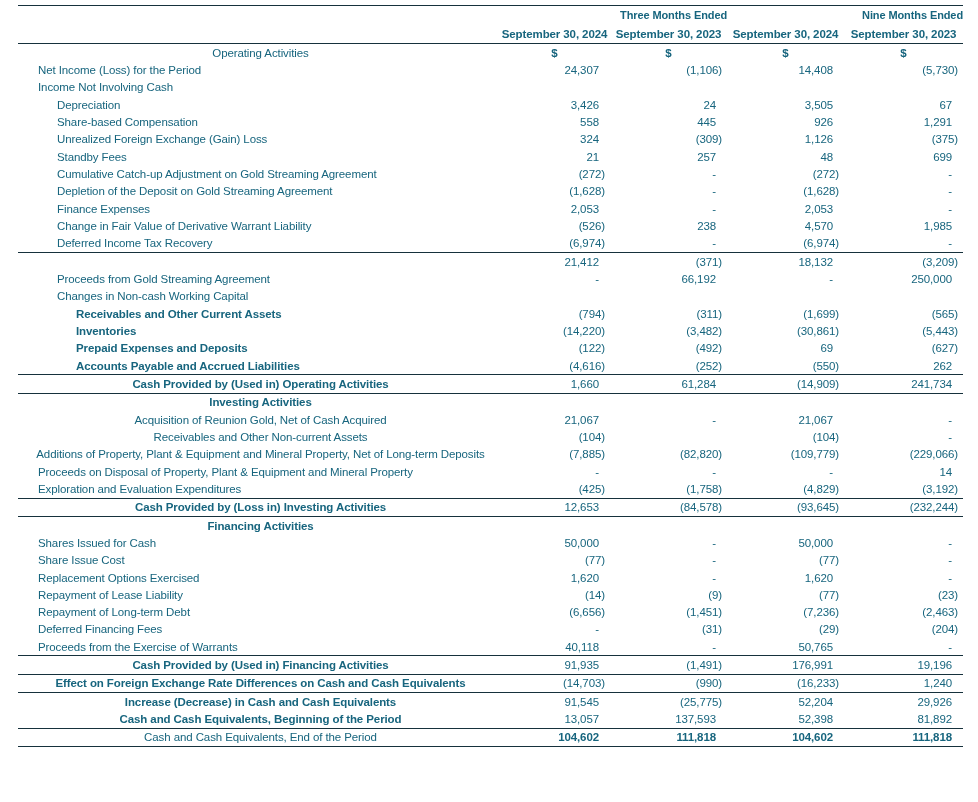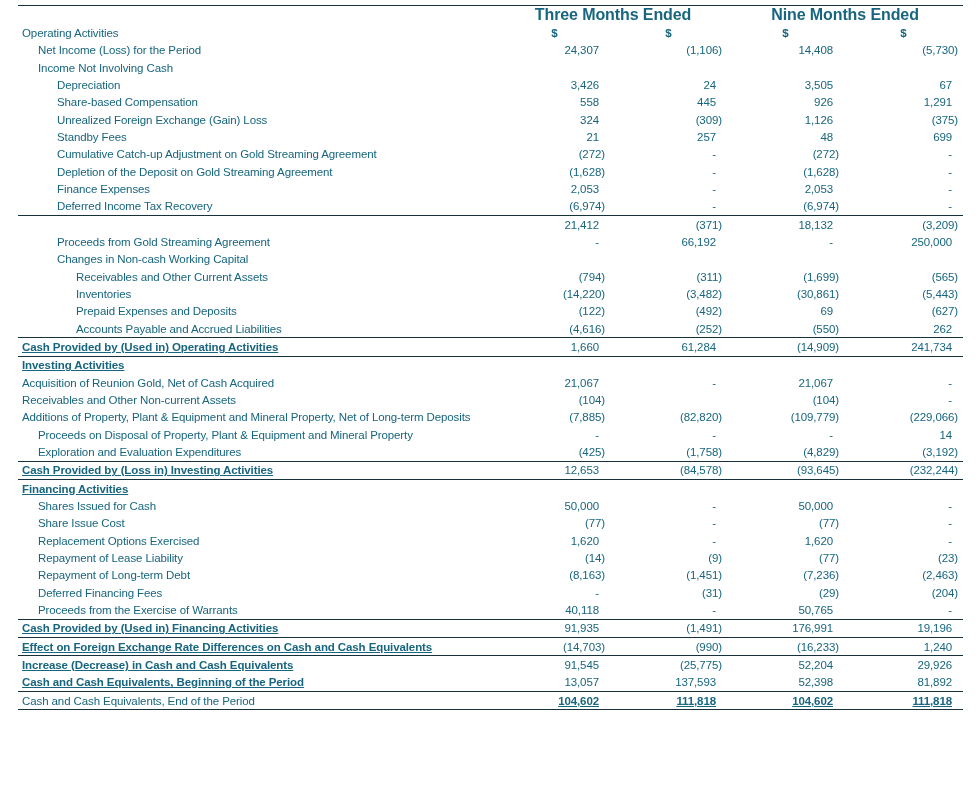--- a/index.html
+++ b/index.html
@@ -32,60 +32,67 @@
     padding: 0;
     font-size: 11.5px;
     letter-spacing: -0.1px;
     color: #17657e;
     vertical-align: middle;
   }
   thead th {
     font-weight: bold;
     height: 18.5px;
   }
-  thead .group { text-align: center; font-size: 16px; }
+  thead .group { text-align: right; font-size: 11px; }
   thead .date  { text-align: center; white-space: nowrap; }
 
   .rule-top    { border-top: 1.6px solid #16313c; }
   .rule-bottom { border-bottom: 1.6px solid #16313c; }
   tr.rule-above > td { border-top: 1.6px solid #16313c; }
   tr.rule-below > td { border-bottom: 1.6px solid #16313c; }
 
   tbody td { height: 17.33px; }
 
   td.label { white-space: nowrap; overflow: visible; }
-  td.label.ind-0 { padding-left: 4px; }
+  td.label.ind-0 { padding-left: 4px; text-align: center; }
   td.label.ind-1 { padding-left: 20px; }
   td.label.ind-2 { padding-left: 39px; }
-  td.label.ind-3 { padding-left: 58px; }
+  td.label.ind-3 { padding-left: 58px; font-weight: bold; }
 
   td.num { text-align: right; padding-right: 11px; white-space: nowrap; }
   td.num.neg { padding-right: 5px; }
   td.num.dollar { text-align: center; padding-right: 0; font-weight: bold; }
 
-  .bold { font-weight: bold; text-decoration: underline; }
+  .bold { font-weight: bold; }
 </style>
 </head>
 <body>
 
 <div class="page">
   <table>
     <colgroup>
       <col class="c-label">
       <col class="c-1">
       <col class="c-2">
       <col class="c-3">
       <col class="c-4">
     </colgroup>
     <thead>
       <tr>
         <th class="label-col rule-top"></th>
         <th colspan="2" class="group rule-top">Three Months Ended</th>
         <th colspan="2" class="group rule-top">Nine Months Ended</th>
       </tr>
+      <tr>
+        <th class="label-col rule-bottom"></th>
+        <th class="date rule-bottom">September 30, 2024</th>
+        <th class="date rule-bottom">September 30, 2023</th>
+        <th class="date rule-bottom">September 30, 2024</th>
+        <th class="date rule-bottom">September 30, 2023</th>
+      </tr>
     </thead>
     <tbody id="rows-body">
         <tr>
           <td class="label ind-0">Operating Activities</td>
           <td class="num dollar">$</td>
           <td class="num dollar">$</td>
           <td class="num dollar">$</td>
           <td class="num dollar">$</td>
         </tr>
         <tr>
@@ -143,20 +150,27 @@
           <td class="num">-</td>
           <td class="num neg">(1,628)</td>
           <td class="num">-</td>
         </tr>
         <tr>
           <td class="label ind-2">Finance Expenses</td>
           <td class="num">2,053</td>
           <td class="num">-</td>
           <td class="num">2,053</td>
           <td class="num">-</td>
+        </tr>
+        <tr>
+          <td class="label ind-2">Change in Fair Value of Derivative Warrant Liability</td>
+          <td class="num neg">(526)</td>
+          <td class="num">238</td>
+          <td class="num">4,570</td>
+          <td class="num">1,985</td>
         </tr>
         <tr>
           <td class="label ind-2">Deferred Income Tax Recovery</td>
           <td class="num neg">(6,974)</td>
           <td class="num">-</td>
           <td class="num neg">(6,974)</td>
           <td class="num">-</td>
         </tr>
         <tr class="rule-above">
           <td class="label ind-0"></td>
@@ -293,21 +307,21 @@
         </tr>
         <tr>
           <td class="label ind-1">Repayment of Lease Liability</td>
           <td class="num neg">(14)</td>
           <td class="num neg">(9)</td>
           <td class="num neg">(77)</td>
           <td class="num neg">(23)</td>
         </tr>
         <tr>
           <td class="label ind-1">Repayment of Long-term Debt</td>
-          <td class="num neg">(8,163)</td>
+          <td class="num neg">(6,656)</td>
           <td class="num neg">(1,451)</td>
           <td class="num neg">(7,236)</td>
           <td class="num neg">(2,463)</td>
         </tr>
         <tr>
           <td class="label ind-1">Deferred Financing Fees</td>
           <td class="num">-</td>
           <td class="num neg">(31)</td>
           <td class="num neg">(29)</td>
           <td class="num neg">(204)</td>

